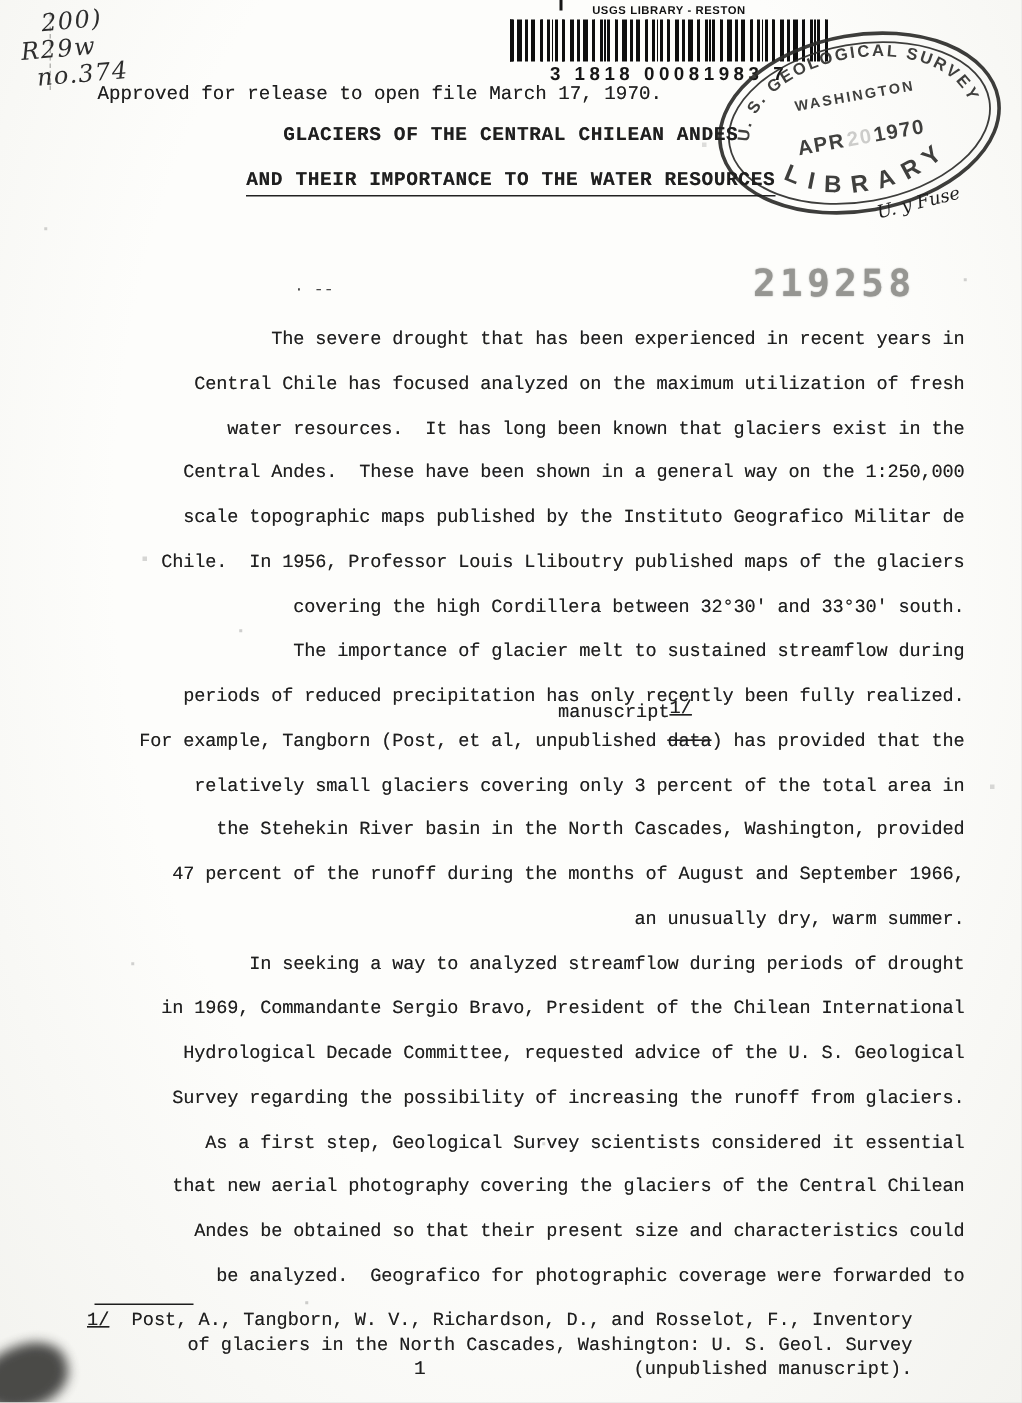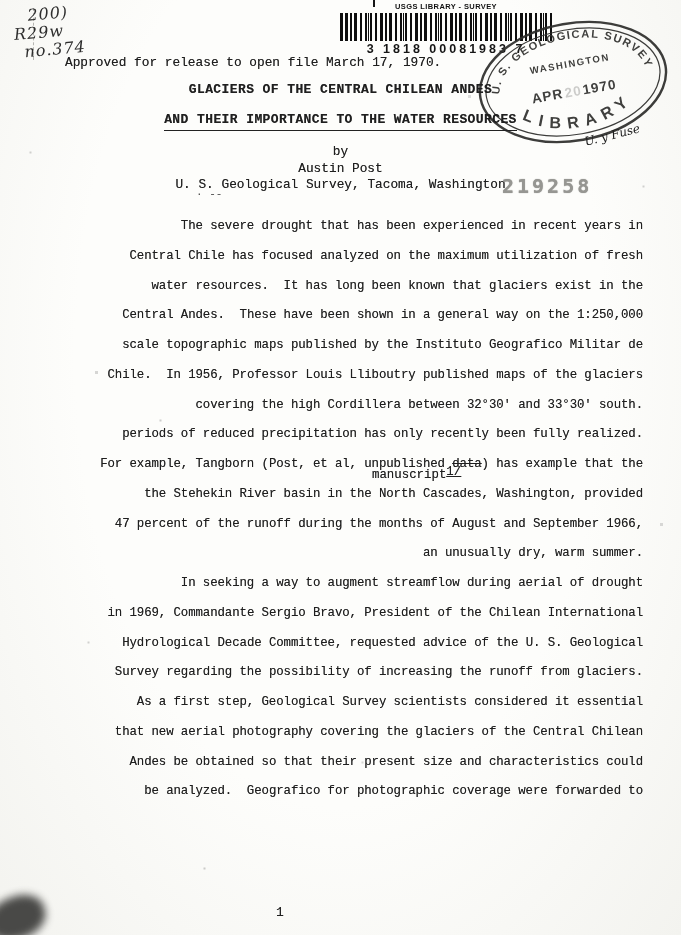--- a/index.html
+++ b/index.html
@@ -43,21 +43,21 @@
   .approval{position:absolute;left:65px;top:55px;font-size:12.8px;}
   .title1{position:absolute;left:0;right:0;top:82px;text-align:center;
     font-size:13px;font-weight:600;letter-spacing:.4px;}
   .title2{position:absolute;left:0;right:0;top:112px;text-align:center;
     font-size:13px;font-weight:700;letter-spacing:.4px;}
   .title2 span{display:inline-block;border-bottom:1.4px solid #222;padding-bottom:3px;}
   .headcenter{position:absolute;left:0;right:0;top:144px;text-align:center;
     font-size:12.8px;line-height:16.5px;}
   .typist-mark{position:absolute;left:196px;top:188px;font-size:11px;color:#4a4a4a;}
   .accession{position:absolute;left:502px;top:174px;
-    font-family:"DejaVu Sans Mono",monospace;font-size:20px;font-weight:bold;
+    font-family:"DejaVu Sans Mono",monospace;font-size:25px;font-weight:bold;
     color:#969692;letter-spacing:3px;text-shadow:0 0 1px rgba(120,120,118,.8);}
   
   .body{position:absolute;left:63px;top:212px;width:580px;
     font-size:12.4px;line-height:29.75px;letter-spacing:-.1px;}
   .tline{white-space:pre;text-shadow:0 0 .4px rgba(10,10,10,.55);text-align:right;}
   .struck{text-decoration:line-through;}
   .insertion{position:absolute;left:372px;top:468px;font-size:12.4px;white-space:pre;
     text-shadow:0 0 .4px rgba(10,10,10,.55);}
   .insertion .fn-ref{text-decoration:underline;position:relative;top:-3px;}
   
@@ -89,21 +89,21 @@
 
   <div class="edge-dashes"></div>
   <div class="callnum">
     <div class="cn1">200)</div>
     <div class="cn2">R29w</div>
     <div class="cn3">no.374</div>
   </div>
 
   <div class="bc-tick"></div>
   <div class="barcode-block">
-    <div class="bc-label">USGS LIBRARY - SURVEY</div>
+    <div class="bc-label">USGS LIBRARY - RESTON</div>
     <div class="bc-bars"></div>
     <div class="bc-number">3 1818 00081983 7</div>
   </div>
 
   <svg class="stamp" viewBox="0 0 200 150">
     <g transform="rotate(-10 100 75)" opacity="0.92">
       <ellipse cx="100" cy="75" rx="93" ry="58" fill="none" stroke="#2d2d2b" stroke-width="2.4"></ellipse>
       <ellipse cx="100" cy="75" rx="87" ry="52" fill="none" stroke="#2d2d2b" stroke-width="1.2"></ellipse>
       <path id="stampTop" d="M 26,78 A 74,46 0 0 1 174,78" fill="none"></path>
       <path id="stampBottom" d="M 28,72 A 72,48 0 0 0 172,72" fill="none"></path>
@@ -117,59 +117,62 @@
       <text class="st-lib">
         <textPath href="#stampBottom" startOffset="50%" text-anchor="middle">LIBRARY</textPath>
       </text>
     </g>
   </svg>
   <div class="signature">U. y Fuse</div>
 
   <div class="approval typed">Approved for release to open file March 17, 1970.</div>
   <div class="title1 typed">GLACIERS OF THE CENTRAL CHILEAN ANDES</div>
   <div class="title2 typed"><span>AND THEIR IMPORTANCE TO THE WATER RESOURCES</span></div>
-  <div class="headcenter">
-    <div class="typed">by</div>
-    <div class="typed">Austin Post</div>
-    <div class="typed">U. S. Geological Survey, Tacoma, Washington</div>
-  </div>
   <div class="typist-mark">· --</div>
   <div class="accession">219258</div>
 
   <div class="body">
     <div>
         <div class="tline">     The severe drought that has been experienced in recent years in</div>
         <div class="tline">Central Chile has focused analyzed on the maximum utilization of fresh</div>
         <div class="tline">water resources.  It has long been known that glaciers exist in the</div>
         <div class="tline">Central Andes.  These have been shown in a general way on the 1:250,000</div>
         <div class="tline">scale topographic maps published by the Instituto Geografico Militar de</div>
         <div class="tline">Chile.  In 1956, Professor Louis Lliboutry published maps of the glaciers</div>
         <div class="tline">covering the high Cordillera between 32°30' and 33°30' south.</div>
       </div>
     <div>
+        <div class="tline">     The importance of glacier melt to sustained streamflow during</div>
         <div class="tline">periods of reduced precipitation has only recently been fully realized.</div>
       </div>
-    <div class="tline"><span>For example, Tangborn (Post, et al, unpublished </span><span class="struck">data</span><span>) has example that the</span></div>
+    <div class="tline"><span>For example, Tangborn (Post, et al, unpublished </span><span class="struck">data</span><span>) has provided that the</span></div>
     <div>
+        <div class="tline">relatively small glaciers covering only 3 percent of the total area in</div>
         <div class="tline">the Stehekin River basin in the North Cascades, Washington, provided</div>
         <div class="tline">47 percent of the runoff during the months of August and September 1966,</div>
         <div class="tline">an unusually dry, warm summer.</div>
       </div>
     <div>
-        <div class="tline">     In seeking a way to augment streamflow during aerial of drought</div>
+        <div class="tline">     In seeking a way to analyzed streamflow during periods of drought</div>
         <div class="tline">in 1969, Commandante Sergio Bravo, President of the Chilean International</div>
         <div class="tline">Hydrological Decade Committee, requested advice of the U. S. Geological</div>
         <div class="tline">Survey regarding the possibility of increasing the runoff from glaciers.</div>
         <div class="tline">As a first step, Geological Survey scientists considered it essential</div>
         <div class="tline">that new aerial photography covering the glaciers of the Central Chilean</div>
         <div class="tline">Andes be obtained so that their present size and characteristics could</div>
         <div class="tline">be analyzed.  Geografico for photographic coverage were forwarded to</div>
       </div>
   </div>
 
   <div class="insertion"><span>manuscript</span><span class="fn-ref">1/</span></div>
 
+  <div class="footnote">
+    <div class="fn-rule"></div>
+    <div class="tline"><span class="fn-marker">1/</span><span>  Post, A., Tangborn, W. V., Richardson, D., and Rosselot, F., Inventory</span></div>
+    <div class="tline">    of glaciers in the North Cascades, Washington: U. S. Geol. Survey</div>
+    <div class="tline">    (unpublished manuscript).</div>
+  </div>
 
   <div class="pagenum typed">1</div>
 
   <div class="corner-smudge"></div>
   <div class="specks"></div>
 </div>
 
 </body></html>

